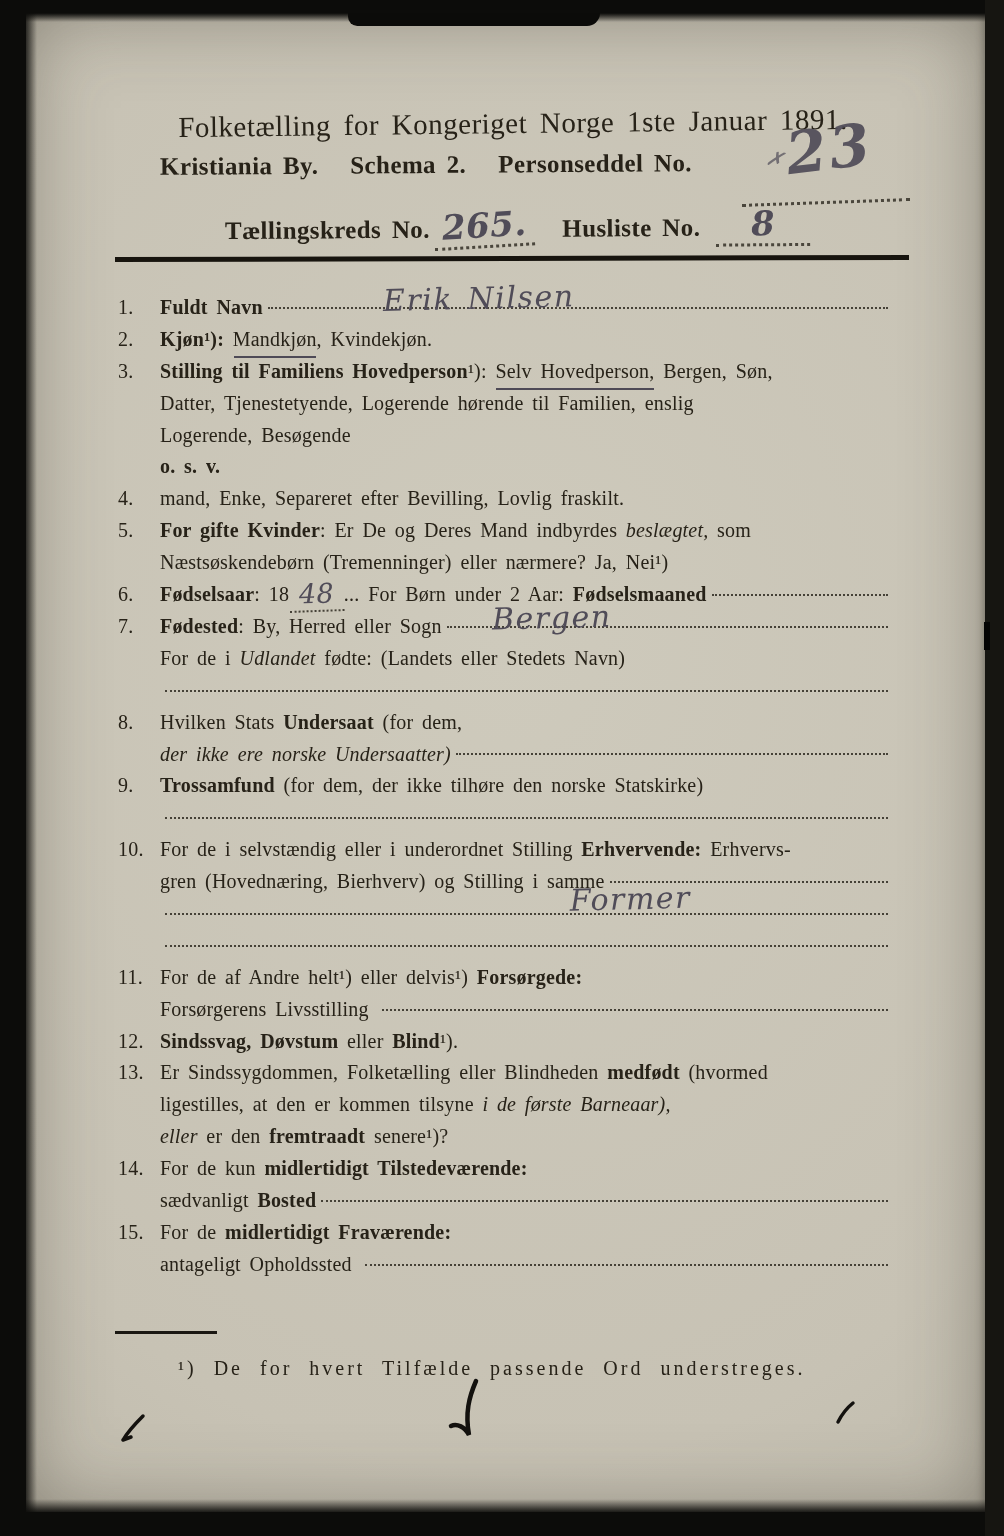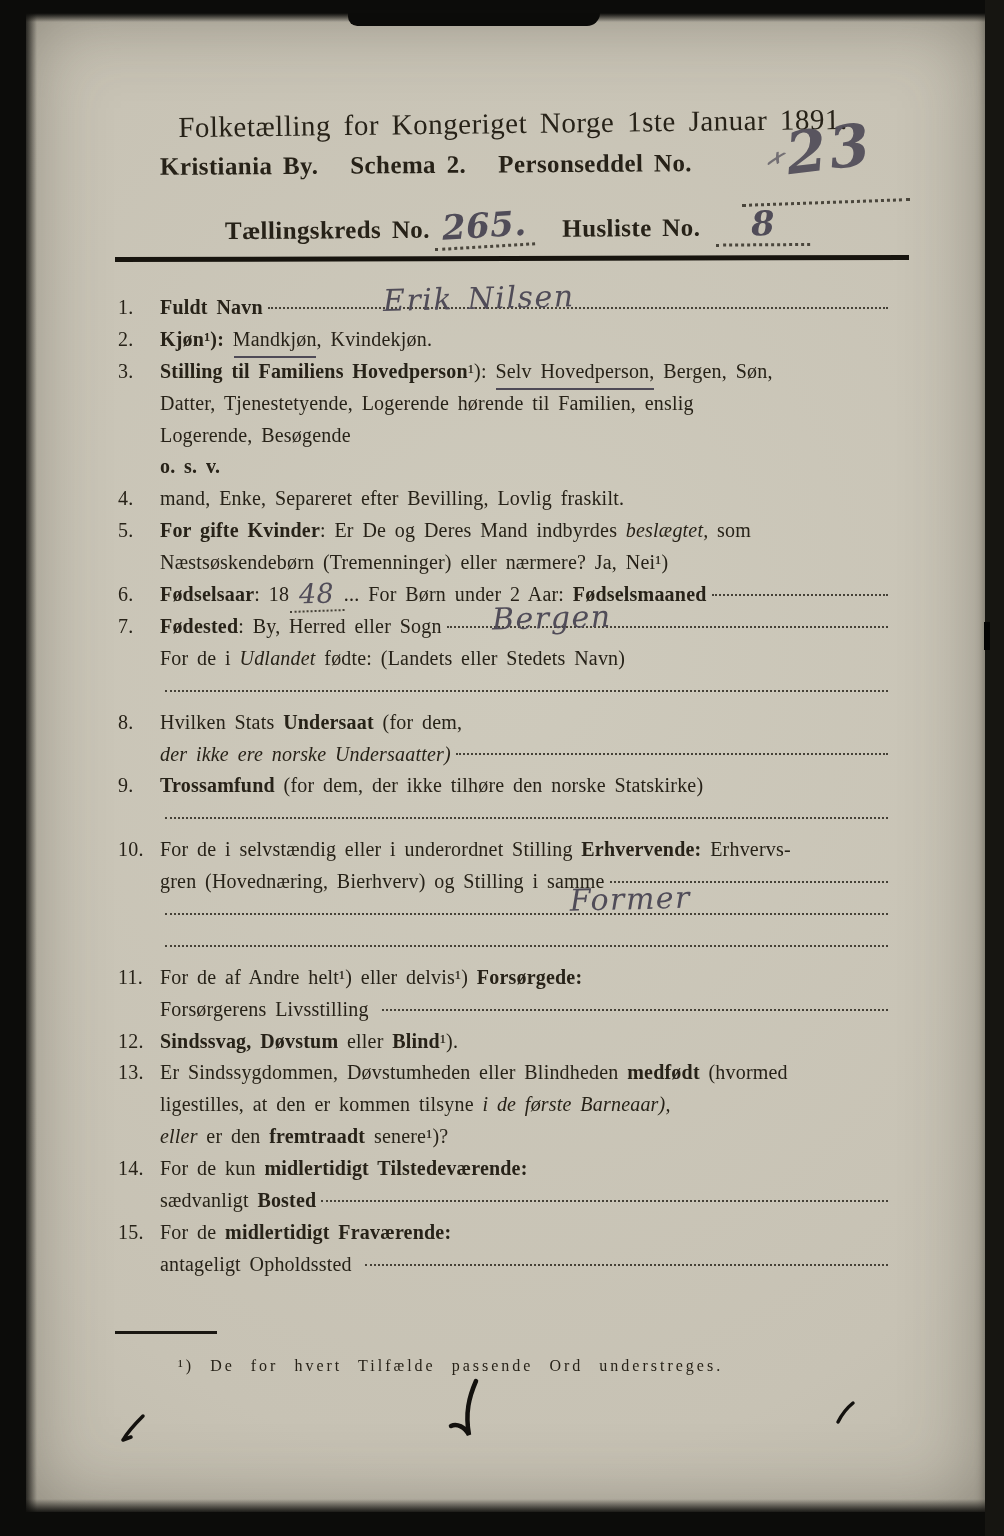--- a/index.html
+++ b/index.html
@@ -56,21 +56,21 @@
   .b { font-weight:bold; }
   .i { font-style:italic; }
   .u { box-shadow:0 3px 0 -1px #4e4a56; }
   .dots { flex:1 1 30px; min-width:30px; border-bottom:2.5px dotted #454137; margin:0 5px; position:relative; }
   .dots .hand { position:absolute; left:0; right:0; bottom:-4px; font-size:30px; letter-spacing:1.5px; transform:rotate(-1.5deg); line-height:30px; white-space:pre; }
   .hd {
     font-family:"DejaVu Serif",serif; font-style:italic; color:#504c58;
     font-size:27px; border-bottom:2.5px dotted #454137; padding:0 10px; transform:rotate(-2deg);
   }
   .shortline { position:absolute; top:1318px; left:89px; width:102px; height:3px; background:#1a1712; }
-  .footnote { position:absolute; top:1344px; left:152px; font-size:16px; letter-spacing:3px; word-spacing:9px; }
+  .footnote { position:absolute; top:1344px; left:152px; font-size:20px; letter-spacing:3px; word-spacing:9px; }
   .artifact { position:absolute; }
 </style>
 </head>
 <body>
 
 <div>
   <div class="band-right"></div>
 
   <div class="paper">
     <div class="edge-top"></div>
@@ -258,21 +258,21 @@
               <span class=""> eller </span>
               <span class="b">Blind</span>
               <span class="">¹).</span>
             </div>
           </div>
         </div>
         <div class="item">
           <div class="no">13.</div>
           <div class="content">
             <div class="line">
-              <span class="">Er Sindssygdommen, Døvstumheden eller Blindheden </span>
+              <span class="">Er Sindssygdommen, Folketælling eller Blindheden </span>
               <span class="b">medfødt</span>
               <span class=""> (hvormed</span>
             </div>
             <div class="line">
               <span class="">ligestilles, at den er kommen tilsyne </span>
               <span class="i">i de første Barneaar),</span>
             </div>
             <div class="line">
               <span class="i">eller</span>
               <span class=""> er den </span>

